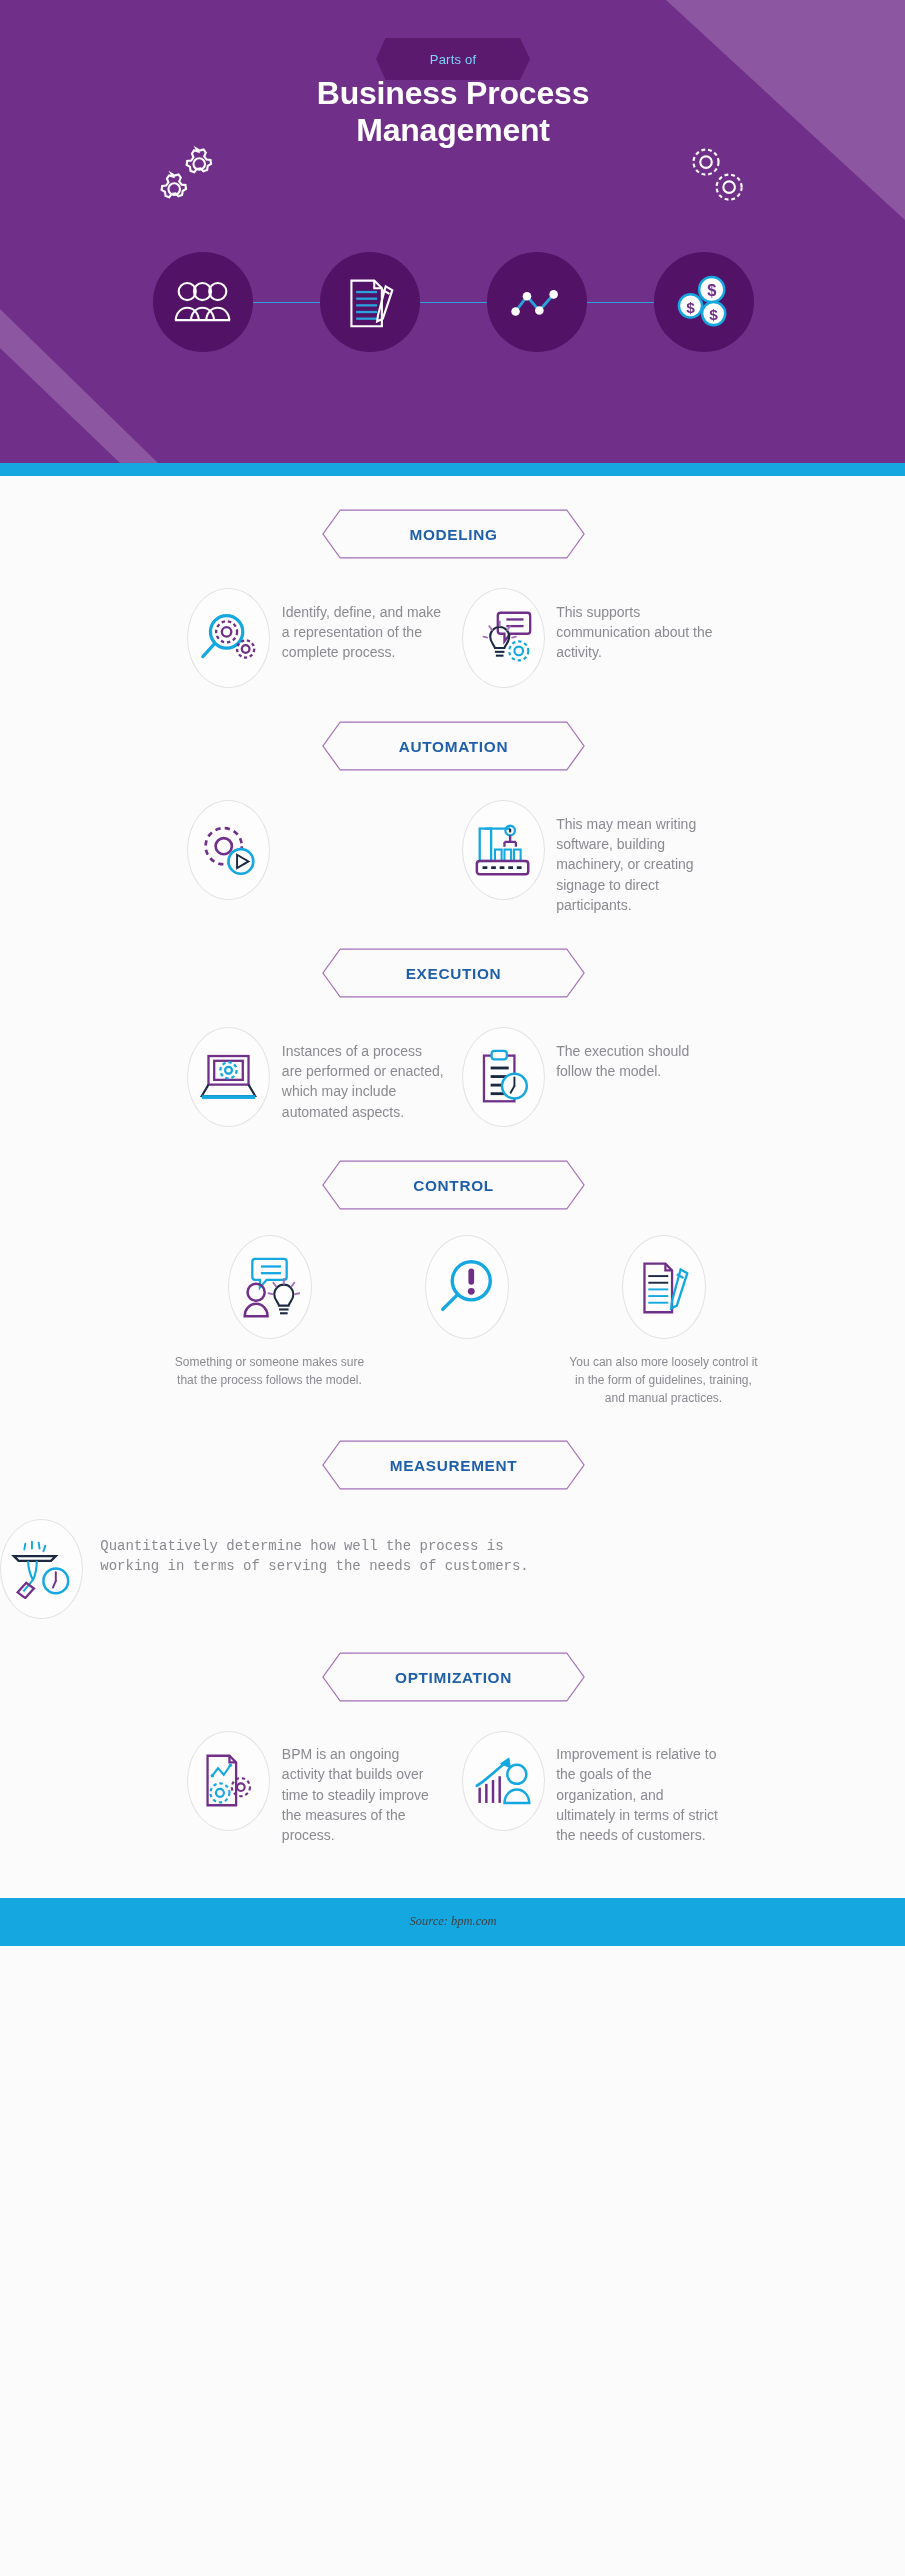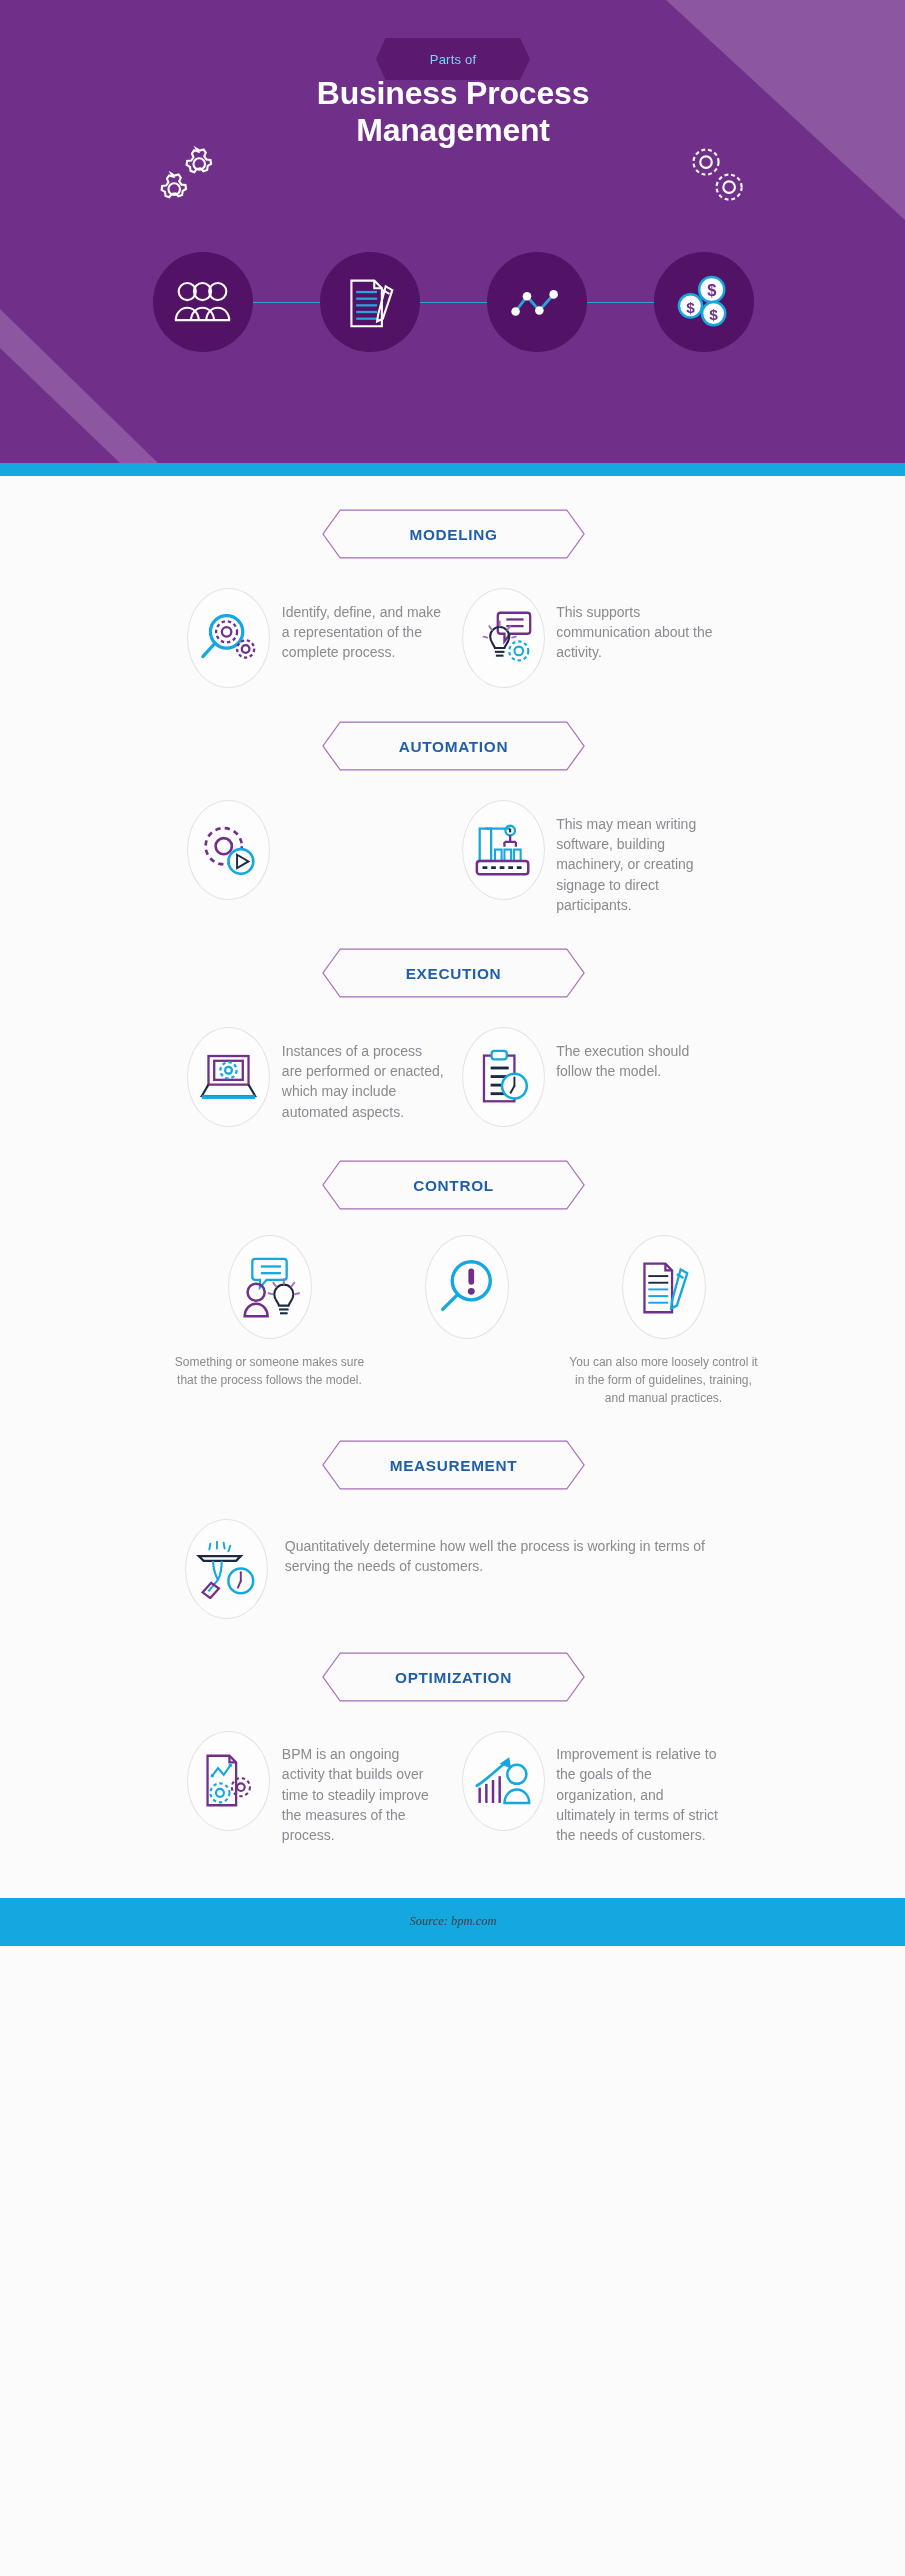--- a/index.html
+++ b/index.html
@@ -197,23 +197,23 @@
     padding-top: 13.4px;
     text-align: center;
     color: #8a8a90;
     font-size: 12px;
     line-height: 1.5;
   }
 
   
   .row1 {
     display: flex;
-    justify-content: center;
     align-items: flex-start;
     padding-top: 29px;
+    font-family: Liberation Mono, monospace;
   }
   .cell-wide { display: flex; align-items: flex-start; width: 537px; }
   .cell-wide .cell-text { padding-left: 17.3px; padding-top: 17.3px; width: 403px; }
 
   
   .footer {
     position: relative;
     width: 906px;
     height: 48px;
     background: #14a7e0;

